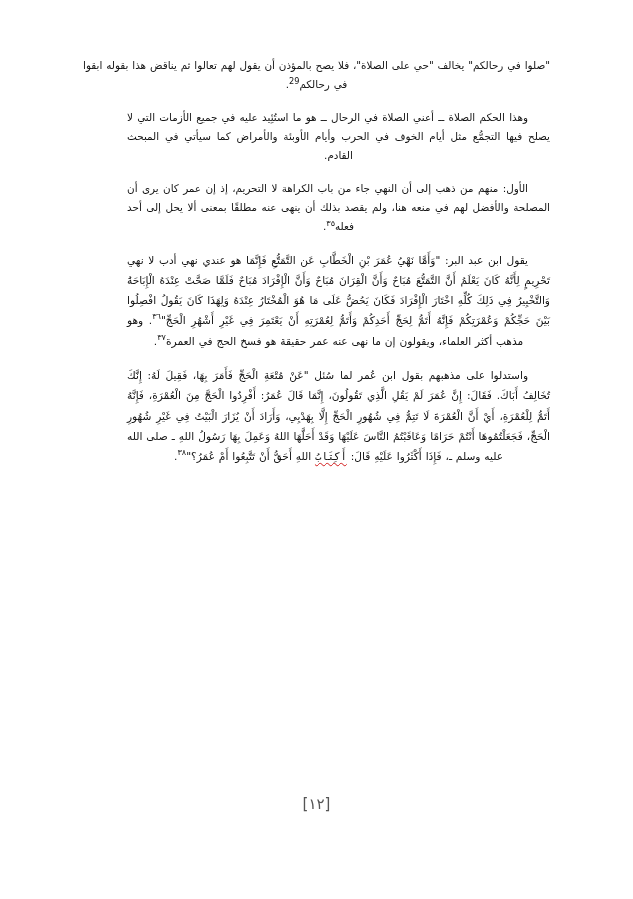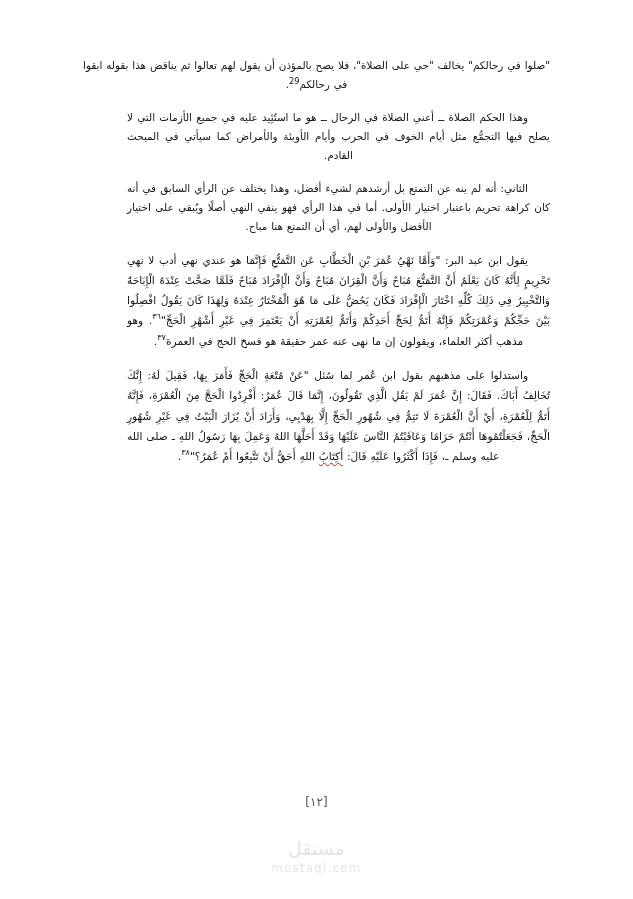--- a/index.html
+++ b/index.html
@@ -62,29 +62,30 @@
     font-size: 8.2px;
     vertical-align: super;
     line-height: 0;
     letter-spacing: 0;
   }
 
   .misspelled {
     text-decoration: underline wavy #d21a1a;
     text-decoration-thickness: 0.8px;
     text-underline-offset: 1.5px;
+    font-family: Liberation Mono, monospace;
   }
 
   .page-number {
     position: absolute;
     top: 795px;
     left: 0;
     right: 0;
     text-align: center;
-    font-size: 12px;
+    font-size: 15px;
     color: #555555;
     direction: rtl;
     letter-spacing: 0.4px;
   }
 
   .watermark {
     position: absolute;
     top: 838px;
     left: 0;
     right: 0;
@@ -118,29 +119,25 @@
 
 <div class="page">
 
   <div class="doc-body">
 
     <p class="para"><span>"صلوا في رحالكم" يخالف "حي على الصلاة"، فلا يصح بالمؤذن أن يقول لهم تعالوا ثم يناقض هذا بقوله ابقوا في رحالكم</span><span class="fn">29</span><span>.</span></p>
 
     <p class="para indent"><span>وهذا الحكم الصلاة ــ أعني الصلاة في الرحال ــ هو ما استُئِيد عليه في جميع الأزمات التي لا يصلح فيها التجمُّع مثل أيام الخوف في الحرب وأيام الأوبئة والأمراض كما سيأتي في المبحث القادم.</span></p>
 
 
+    <p class="para indent"><span>الأول: منهم من ذهب إلى أن النهي جاء من باب الكراهة لا التحريم، إذ إن عمر كان يرى أن المصلحة والأفضل لهم في منعه هنا، ولم يقصد بذلك أن ينهى عنه مطلقًا بمعنى ألا يحل إلى أحد فعله</span><span class="fn">٣٥</span><span>.</span></p>
 
-    <p class="para indent"><span>الثاني: أنه لم ينه عن التمتع بل أرشدهم لشيء أفضل، وهذا يختلف عن الرأي السابق في أنه كان كراهة تحريم باعتبار اختيار الأولى. أما في هذا الرأي فهو ينفي النهي أصلًا ويُبقي على اختيار الأفضل والأولى لهم، أي أن التمتع هنا مباح.</span></p>
 
     <p class="para vocalised indent"><span>يقول ابن عبد البر: "وَأَمَّا نَهْيُ عُمَرَ بْنِ الْخَطَّابِ عَن التَّمَتُّعِ فَإِنَّمَا هو عندي نهي أدب لا نهي تَحْرِيمٍ لِأَنَّهُ كَانَ يَعْلَمُ أَنَّ التَّمَتُّعَ مُبَاحٌ وَأَنَّ الْقِرَانَ مُبَاحٌ وَأَنَّ الْإِفْرَادَ مُبَاحٌ فَلَمَّا صَحَّتْ عِنْدَهُ الْإِبَاحَةُ وَالتَّخْيِيرُ فِي ذَلِكَ كُلِّهِ اخْتَارَ الْإِفْرَادَ فَكَانَ يَحُضُّ عَلَى مَا هُوَ الْمُخْتَارُ عِنْدَهُ وَلِهَذَا كَانَ يَقُولُ افْصِلُوا بَيْنَ حَجِّكُمْ وَعُمْرَتِكُمْ فَإِنَّهُ أَتَمُّ لِحَجِّ أَحَدِكُمْ وَأَتَمُّ لِعُمْرَتِهِ أَنْ يَعْتَمِرَ فِي غَيْرِ أَشْهُرِ الْحَجِّ"</span><span class="fn">٣٦</span><span>. وهو مذهب أكثر العلماء، ويقولون إن ما نهى عنه عمر حقيقة هو فسخ الحج في العمرة</span><span class="fn">٣٧</span><span>.</span></p>
 
     <p class="para vocalised indent"><span>واستدلوا على مذهبهم بقول ابن عُمر لما سُئل "عَنْ مُتْعَةِ الْحَجِّ فَأَمَرَ بِهَا، فَقِيلَ لَهُ: إِنَّكَ تُخَالِفُ أَبَاكَ. فَقَالَ: إِنَّ عُمَرَ لَمْ يَقُلِ الَّذِي تَقُولُونَ، إِنَّمَا قَالَ عُمَرُ: أَفْرِدُوا الْحَجَّ مِنَ الْعُمْرَةِ، فَإِنَّهُ أَتَمُّ لِلْعُمْرَةِ، أَيْ أَنَّ الْعُمْرَةَ لَا تَتِمُّ فِي شُهُورِ الْحَجِّ إِلَّا بِهَدْيِي، وَأَرَادَ أَنْ يُزَارَ الْبَيْتُ فِي غَيْرِ شُهُورِ الْحَجِّ، فَجَعَلْتُمُوهَا أَنْتُمْ حَرَامًا وَعَاقَبْتُمُ النَّاسَ عَلَيْهَا وَقَدْ أَحَلَّهَا اللهُ وَعَمِلَ بِهَا رَسُولُ اللهِ ـ صلى الله عليه وسلم ـ، فَإِذَا أَكْثَرُوا عَلَيْهِ قَالَ: </span><span class="misspelled">أَكِتَابُ</span><span> اللهِ أَحَقُّ أَنْ تَتَّبِعُوا أَمْ عُمَرُ؟"</span><span class="fn">٣٨</span><span>.</span></p>
 
   </div>
 
   <div class="page-number">[١٢]</div>
 
-  <div class="watermark">
-    <div class="watermark-mark">مستقل</div>
-    <div class="watermark-domain">mostaql.com</div>
-  </div>
 
 </div>
 
 </body></html>

